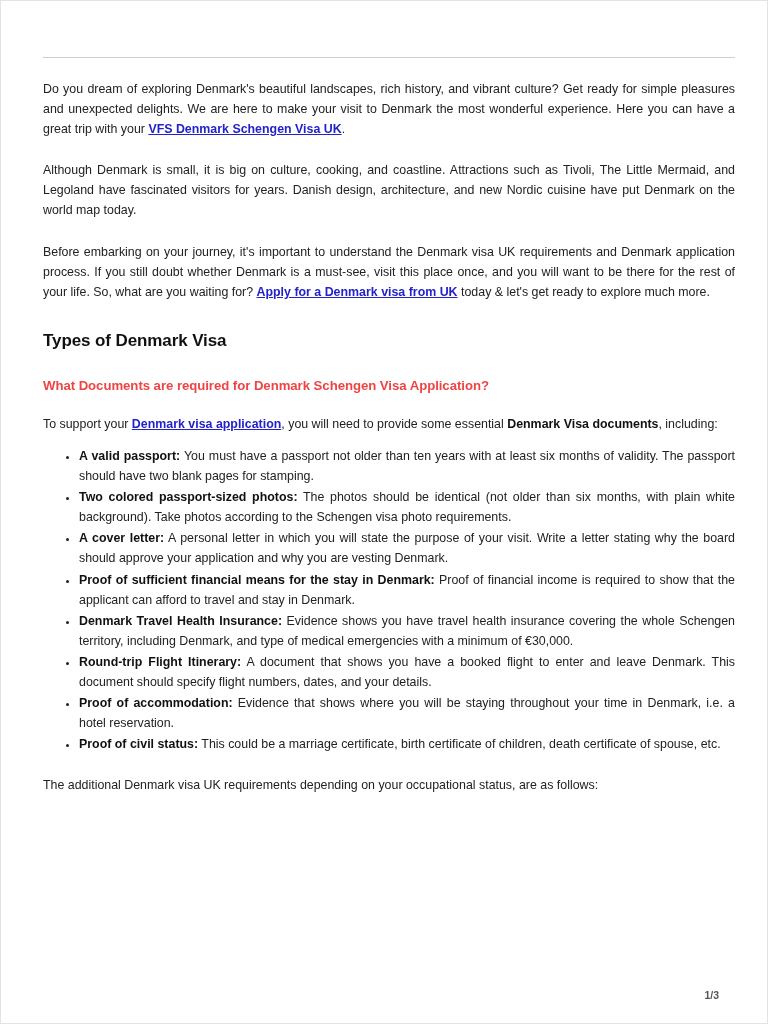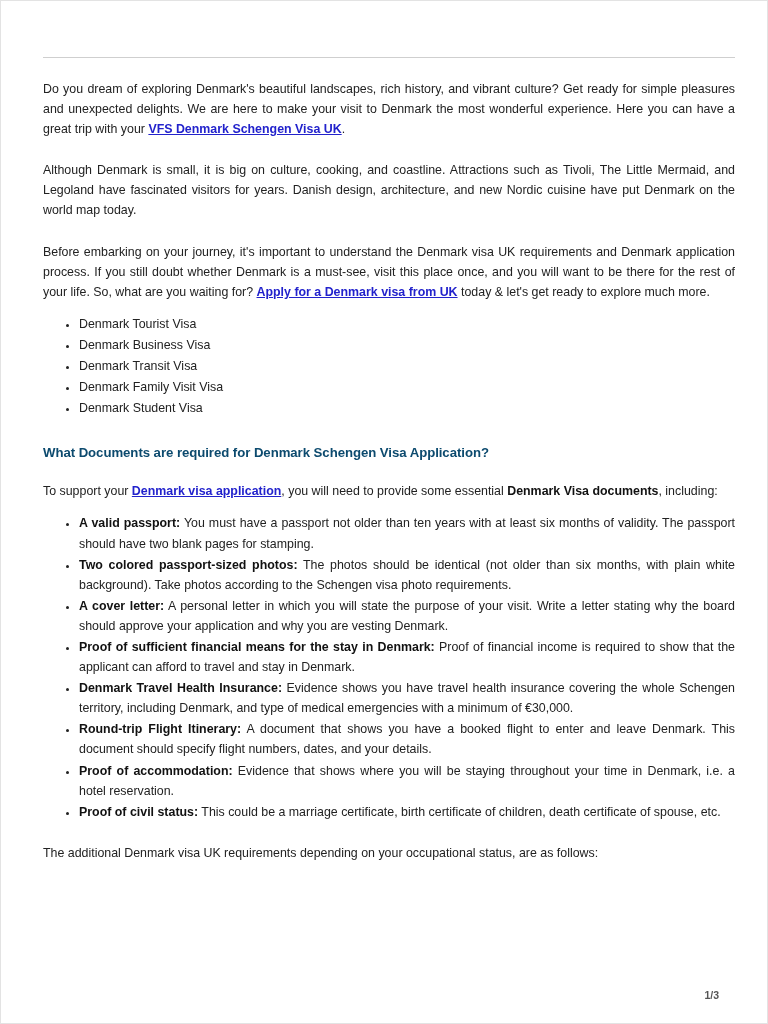--- a/index.html
+++ b/index.html
@@ -57,21 +57,21 @@
   h2.section-heading {
     font-size: 17px;
     font-weight: bold;
     color: #111111;
     margin: 29px 0 0 0;
     letter-spacing: -0.1px;
   }
   h3.sub-heading {
     font-size: 13.2px;
     font-weight: bold;
-    color: #0c4a6e;
+    color: #ef4444;
     margin: 27px 0 0 0;
     letter-spacing: -0.05px;
   }
   ul.doc-list {
     margin: 12px 0 0 0;
     padding-left: 36px;
     width: 656px;
   }
   ul.doc-list li {
     font-size: 12.4px;
@@ -104,28 +104,22 @@
   <p class="body-text">
     <span>Do you dream of exploring Denmark's beautiful landscapes, rich history, and vibrant culture? Get ready for simple pleasures and unexpected delights. We are here to make your visit to Denmark the most wonderful experience. Here you can have a great trip with your </span><a class="doc-link" href="#">VFS Denmark Schengen Visa UK</a><span>.</span>
   </p>
 
   <p class="body-text">Although Denmark is small, it is big on culture, cooking, and coastline. Attractions such as Tivoli, The Little Mermaid, and Legoland have fascinated visitors for years. Danish design, architecture, and new Nordic cuisine have put Denmark on the world map today.</p>
 
   <p class="body-text">
     <span>Before embarking on your journey, it's important to understand the Denmark visa UK requirements and Denmark application process. If you still doubt whether Denmark is a must-see, visit this place once, and you will want to be there for the rest of your life. So, what are you waiting for? </span><a class="doc-link" href="#">Apply for a Denmark visa from UK</a><span> today &amp; let's get ready to explore much more.</span>
   </p>
 
+  <h2 class="section-heading">Types of Denmark Visa</h2>
 
-  <ul class="doc-list">
-    <li>Denmark Tourist Visa</li>
-    <li>Denmark Business Visa</li>
-    <li>Denmark Transit Visa</li>
-    <li>Denmark Family Visit Visa</li>
-    <li>Denmark Student Visa</li>
-  </ul>
 
   <h3 class="sub-heading">What Documents are required for Denmark Schengen Visa Application?</h3>
 
   <p class="body-text">
     <span>To support your </span><a class="doc-link" href="#">Denmark visa application</a><span>, you will need to provide some essential </span><span class="bold-inline">Denmark Visa documents</span><span>, including:</span>
   </p>
 
   <ul class="doc-list justified">
     <li><span class="bold-inline">A valid passport:</span><span> You must have a passport not older than ten years with at least six months of validity. The passport should have two blank pages for stamping.</span></li>
     <li><span class="bold-inline">Two colored passport-sized photos:</span><span> The photos should be identical (not older than six months, with plain white background). Take photos according to the Schengen visa photo requirements.</span></li>

